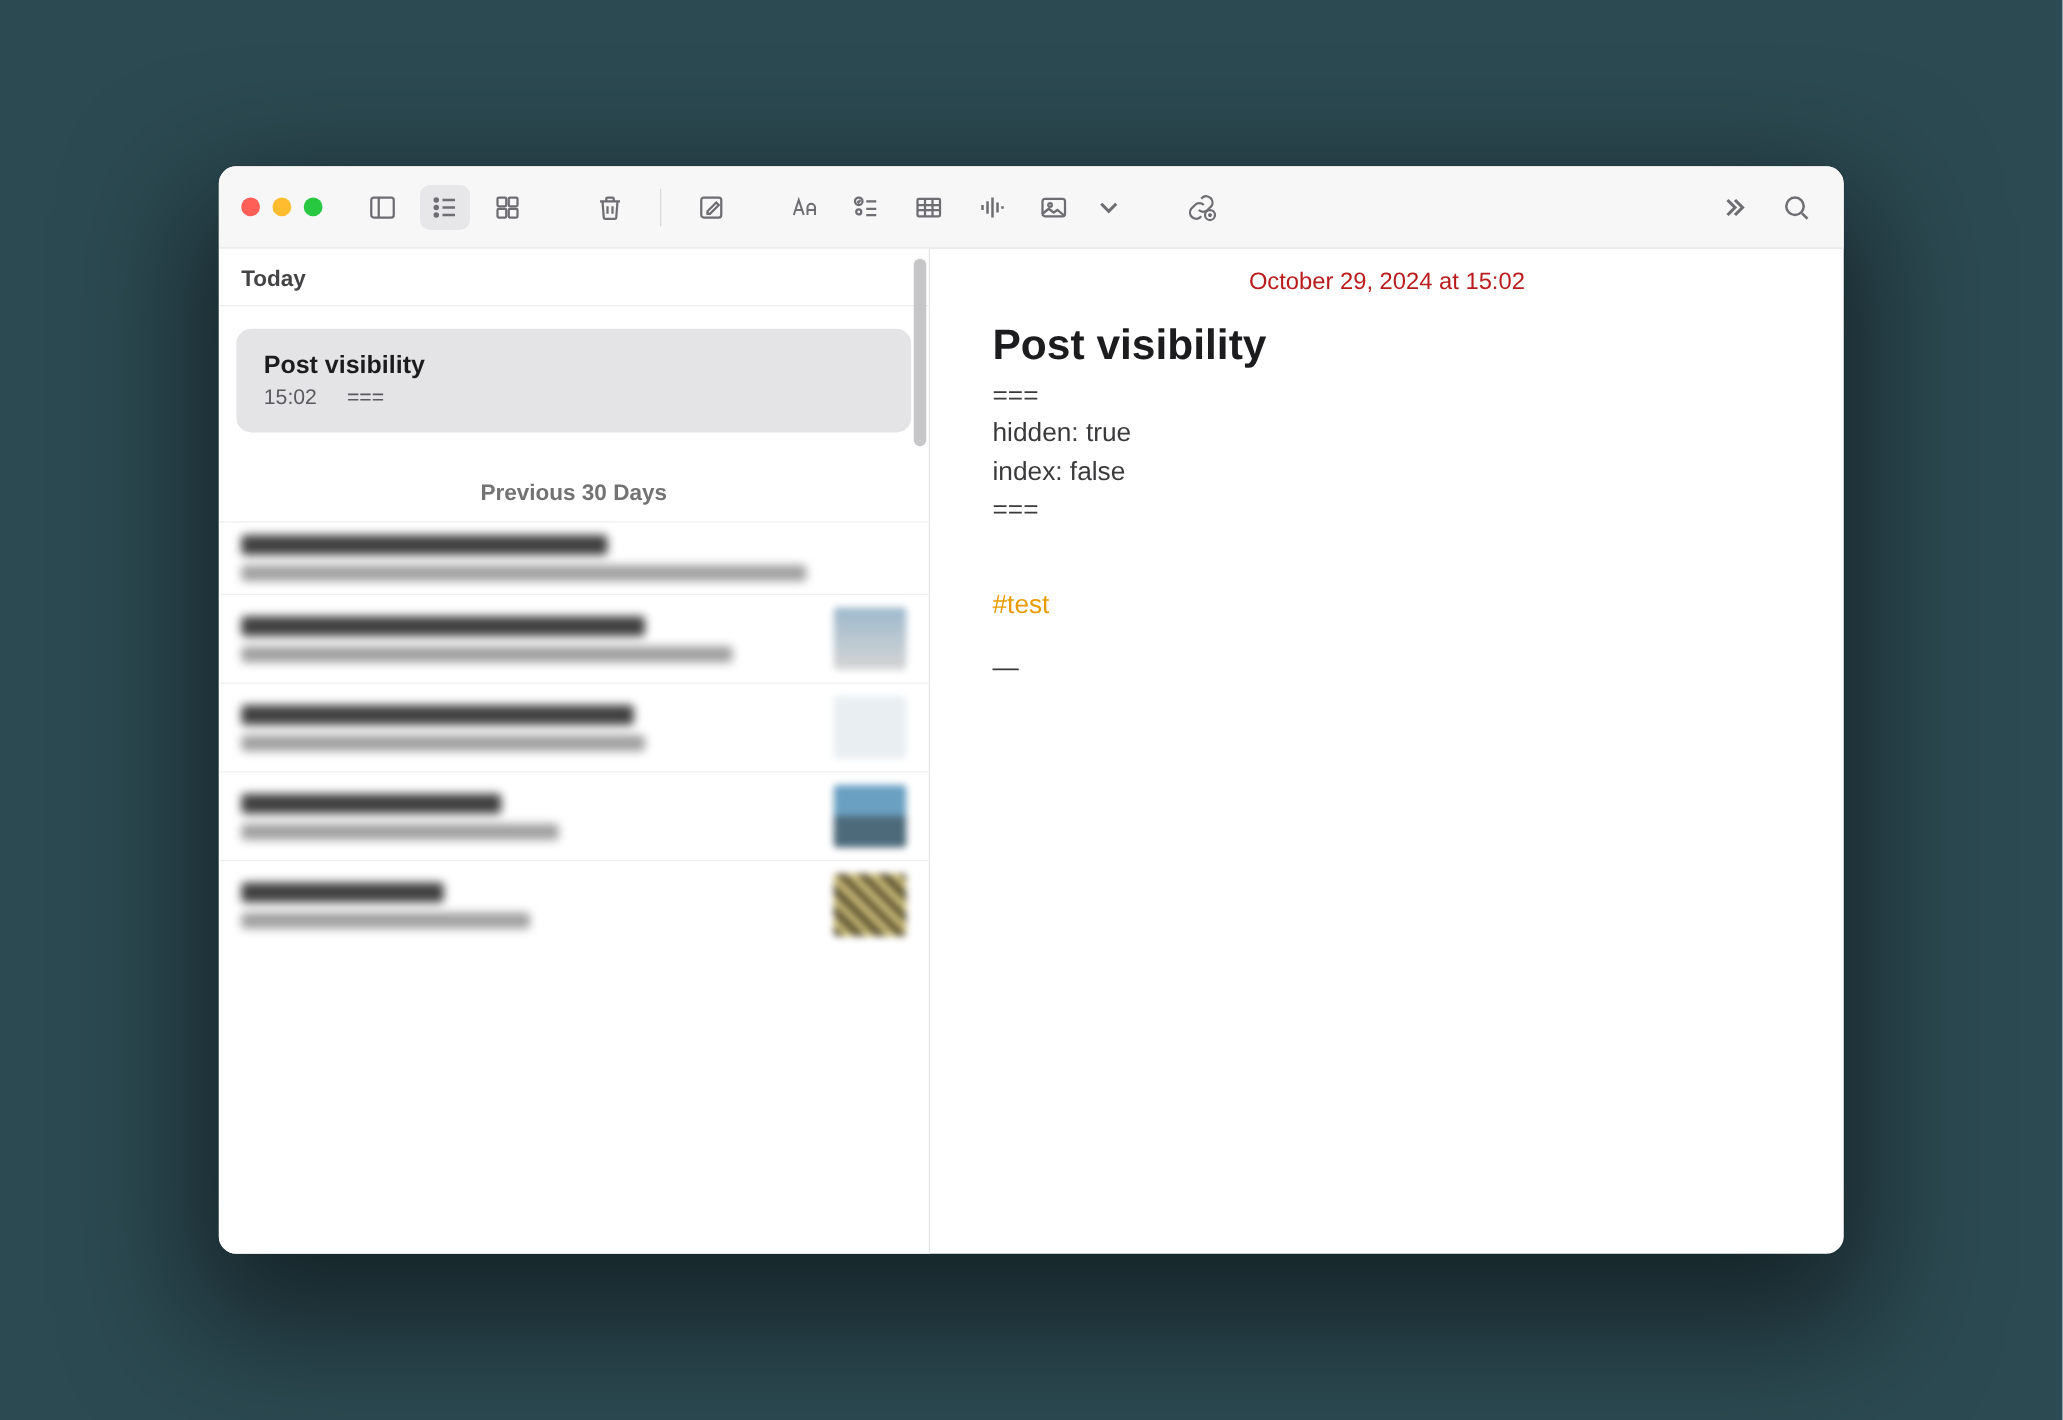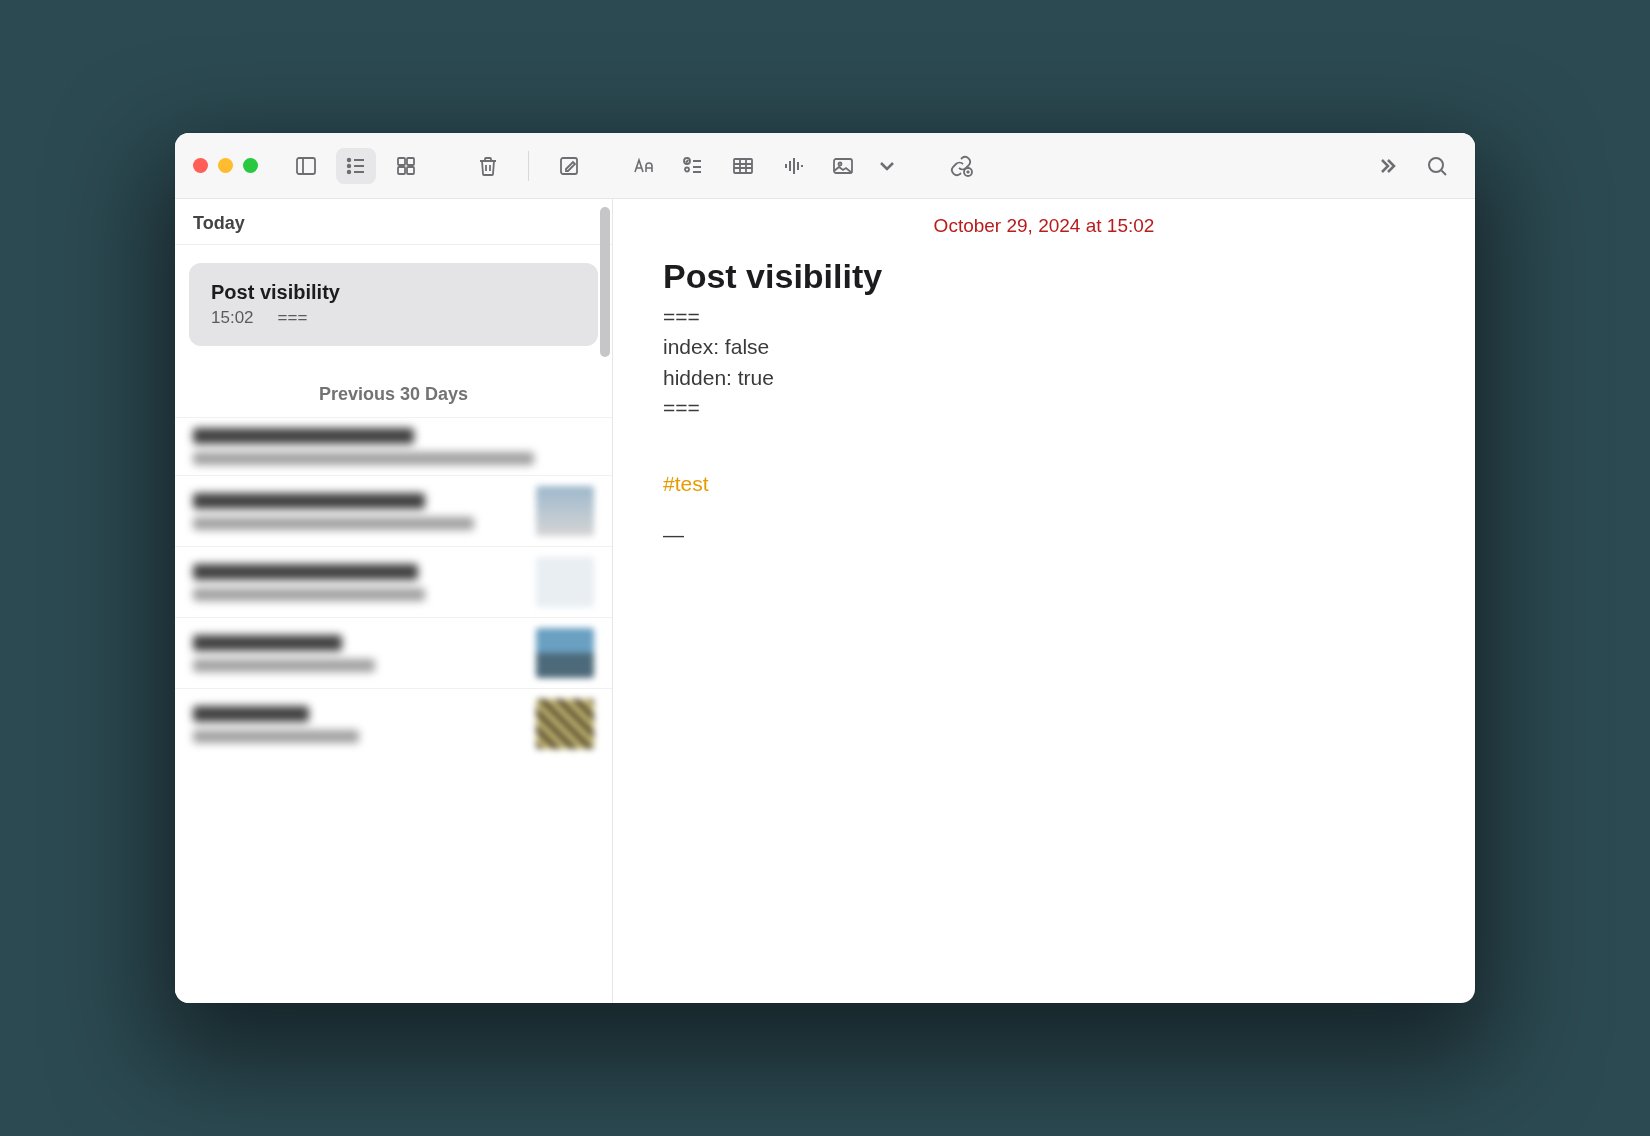--- a/index.html
+++ b/index.html
@@ -43,21 +43,21 @@
     color: #6d6d72;
   }
   .tbtn.active { background: #e7e7e9; }
   .tbtn svg { width: 24px; height: 24px; }
   .vsep { width: 1px; height: 30px; background: #d8d8d8; margin: 0 10px; }
   .flex-spacer { flex: 1; }
   .chev-small { margin-left: -6px; }
 
   .content { flex: 1; display: flex; min-height: 0; }
   .sidebar {
-    width: 438px;
+    width: 569px;
     border-right: 1px solid #e6e6e6;
     position: relative;
     background: #fff;
     display: flex;
     flex-direction: column;
   }
   .scroll-thumb {
     position: absolute;
     top: 8px; right: 2px;
     width: 10px; height: 150px;
@@ -296,22 +296,22 @@
             <div class="bt2" style="width:50%"></div>
           </div>
         <div class="thumb t4"></div>
       </div>
     </div>
 
     <div class="editor">
       <div class="timestamp">October 29, 2024 at 15:02</div>
       <h1>Post visibility</h1>
       <div class="body-line">===</div>
+      <div class="body-line">hidden: true</div>
       <div class="body-line">index: false</div>
-      <div class="body-line">hidden: true</div>
       <div class="body-line">===</div>
       <div class="gap"></div>
       <div class="gap"></div>
       <div class="tag">#test</div>
       <div class="gap"></div>
       <div class="body-line">—</div>
     </div>
   </div>
 </div>
 

